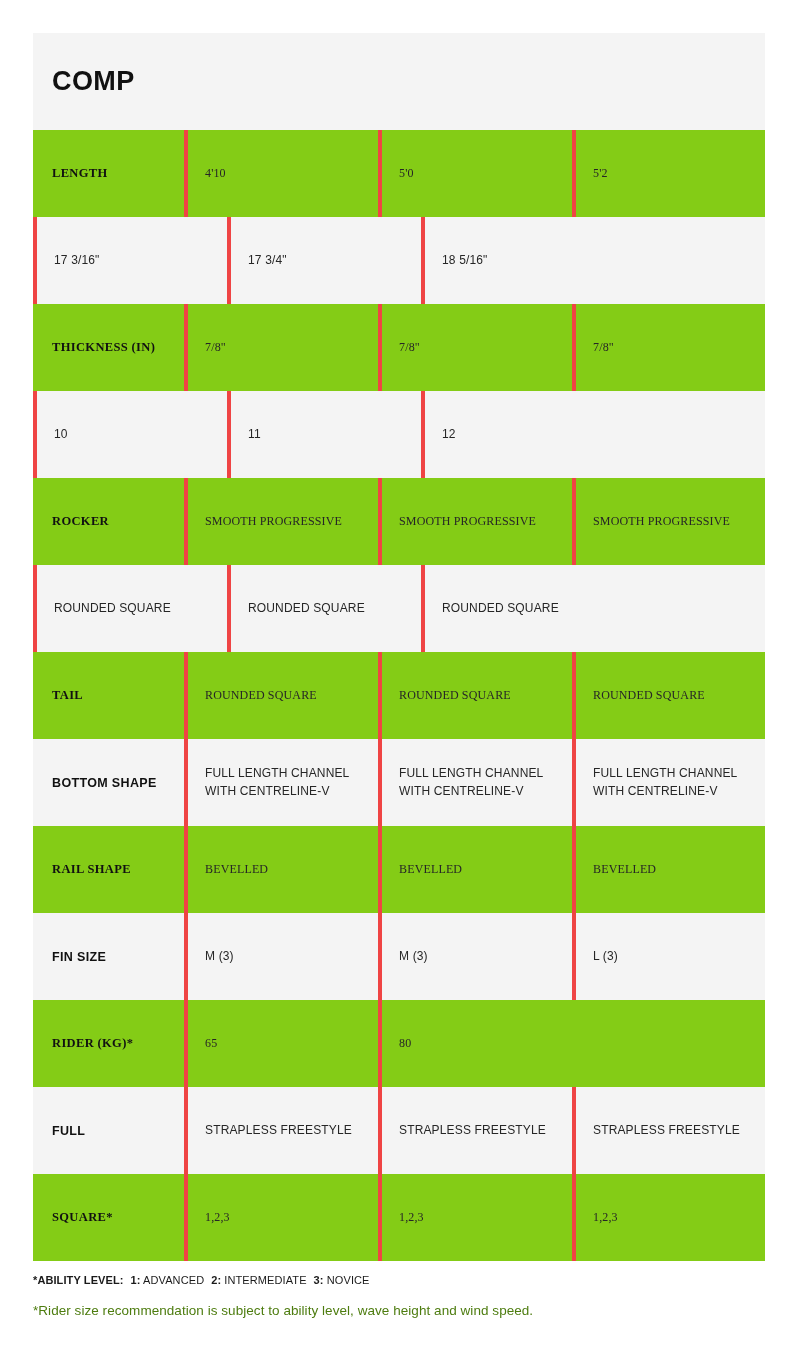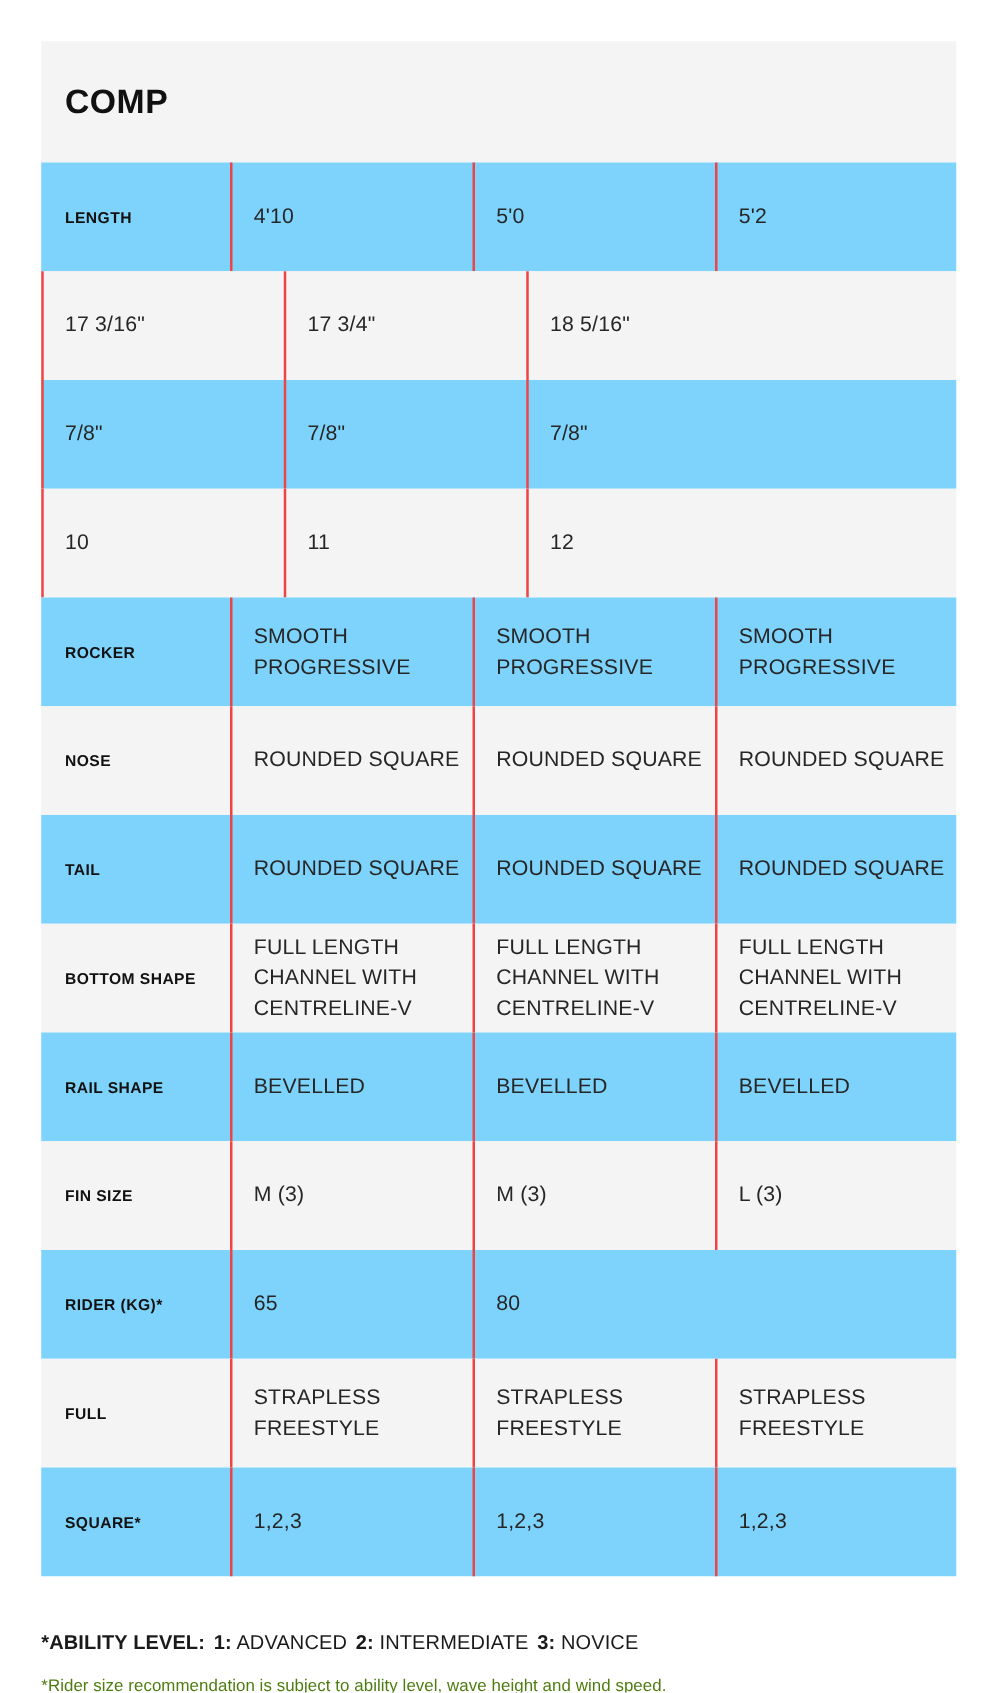--- a/index.html
+++ b/index.html
@@ -54,21 +54,22 @@
   .row {
     display: flex;
     min-height: 87px;
     box-sizing: border-box;
     position: relative;
   }
   .row.shaded {
     background: #f4f4f4;
   }
   .row.plain {
-    background: #7dd3fc;
+    background: #84cc16;
+    font-family: Liberation Serif, serif;
   }
 
   .cell {
     box-sizing: border-box;
     display: flex;
     align-items: center;
   }
 
   .cell-label {
     width: 151px;
@@ -79,45 +80,44 @@
     font-weight: bold;
     letter-spacing: 0.35px;
     color: #111111;
   }
 
   .cell-value {
     width: 194px;
     flex: 0 0 194px;
     padding-left: 17px;
     padding-right: 10px;
-    font-size: 17px;
+    font-size: 12px;
     font-weight: normal;
     letter-spacing: 0.15px;
     color: #262626;
     line-height: 1.42;
-    border-left: 2px solid #ef4444;
+    border-left: 4px solid #ef4444;
   }
   .cell-value.last {
     width: 196px;
     flex: 0 0 196px;
   }
 
   
   .footnotes {
     position: absolute;
     left: 33px;
     top: 1274px;
     width: 740px;
   }
   .footnote-line1 {
-    font-size: 16px;
+    font-size: 11px;
     color: #1a1a1a;
     letter-spacing: 0.1px;
     white-space: nowrap;
-    margin-top: 32px;
   }
   .footnote-line1 .strong {
     font-weight: bold;
   }
   .fn-gap {
     display: inline-block;
     width: 7px;
   }
   .footnote-line2 {
     margin-top: 17px;
@@ -144,37 +144,37 @@
           <div class="cell cell-value">4'10</div>
           <div class="cell cell-value">5'0</div>
           <div class="cell cell-value last">5'2</div>
         </div>
         <div class="row shaded">
           <div class="cell cell-value">17 3/16"</div>
           <div class="cell cell-value">17 3/4"</div>
           <div class="cell cell-value last">18 5/16"</div>
         </div>
         <div class="row plain">
+          <div class="cell cell-label">THICKNESS (IN)</div>
           <div class="cell cell-value">7/8"</div>
           <div class="cell cell-value">7/8"</div>
           <div class="cell cell-value last">7/8"</div>
         </div>
         <div class="row shaded">
           <div class="cell cell-value">10</div>
           <div class="cell cell-value">11</div>
           <div class="cell cell-value last">12</div>
         </div>
         <div class="row plain">
           <div class="cell cell-label">ROCKER</div>
           <div class="cell cell-value">SMOOTH PROGRESSIVE</div>
           <div class="cell cell-value">SMOOTH PROGRESSIVE</div>
           <div class="cell cell-value last">SMOOTH PROGRESSIVE</div>
         </div>
         <div class="row shaded">
-          <div class="cell cell-label">NOSE</div>
           <div class="cell cell-value">ROUNDED SQUARE</div>
           <div class="cell cell-value">ROUNDED SQUARE</div>
           <div class="cell cell-value last">ROUNDED SQUARE</div>
         </div>
         <div class="row plain">
           <div class="cell cell-label">TAIL</div>
           <div class="cell cell-value">ROUNDED SQUARE</div>
           <div class="cell cell-value">ROUNDED SQUARE</div>
           <div class="cell cell-value last">ROUNDED SQUARE</div>
         </div>

